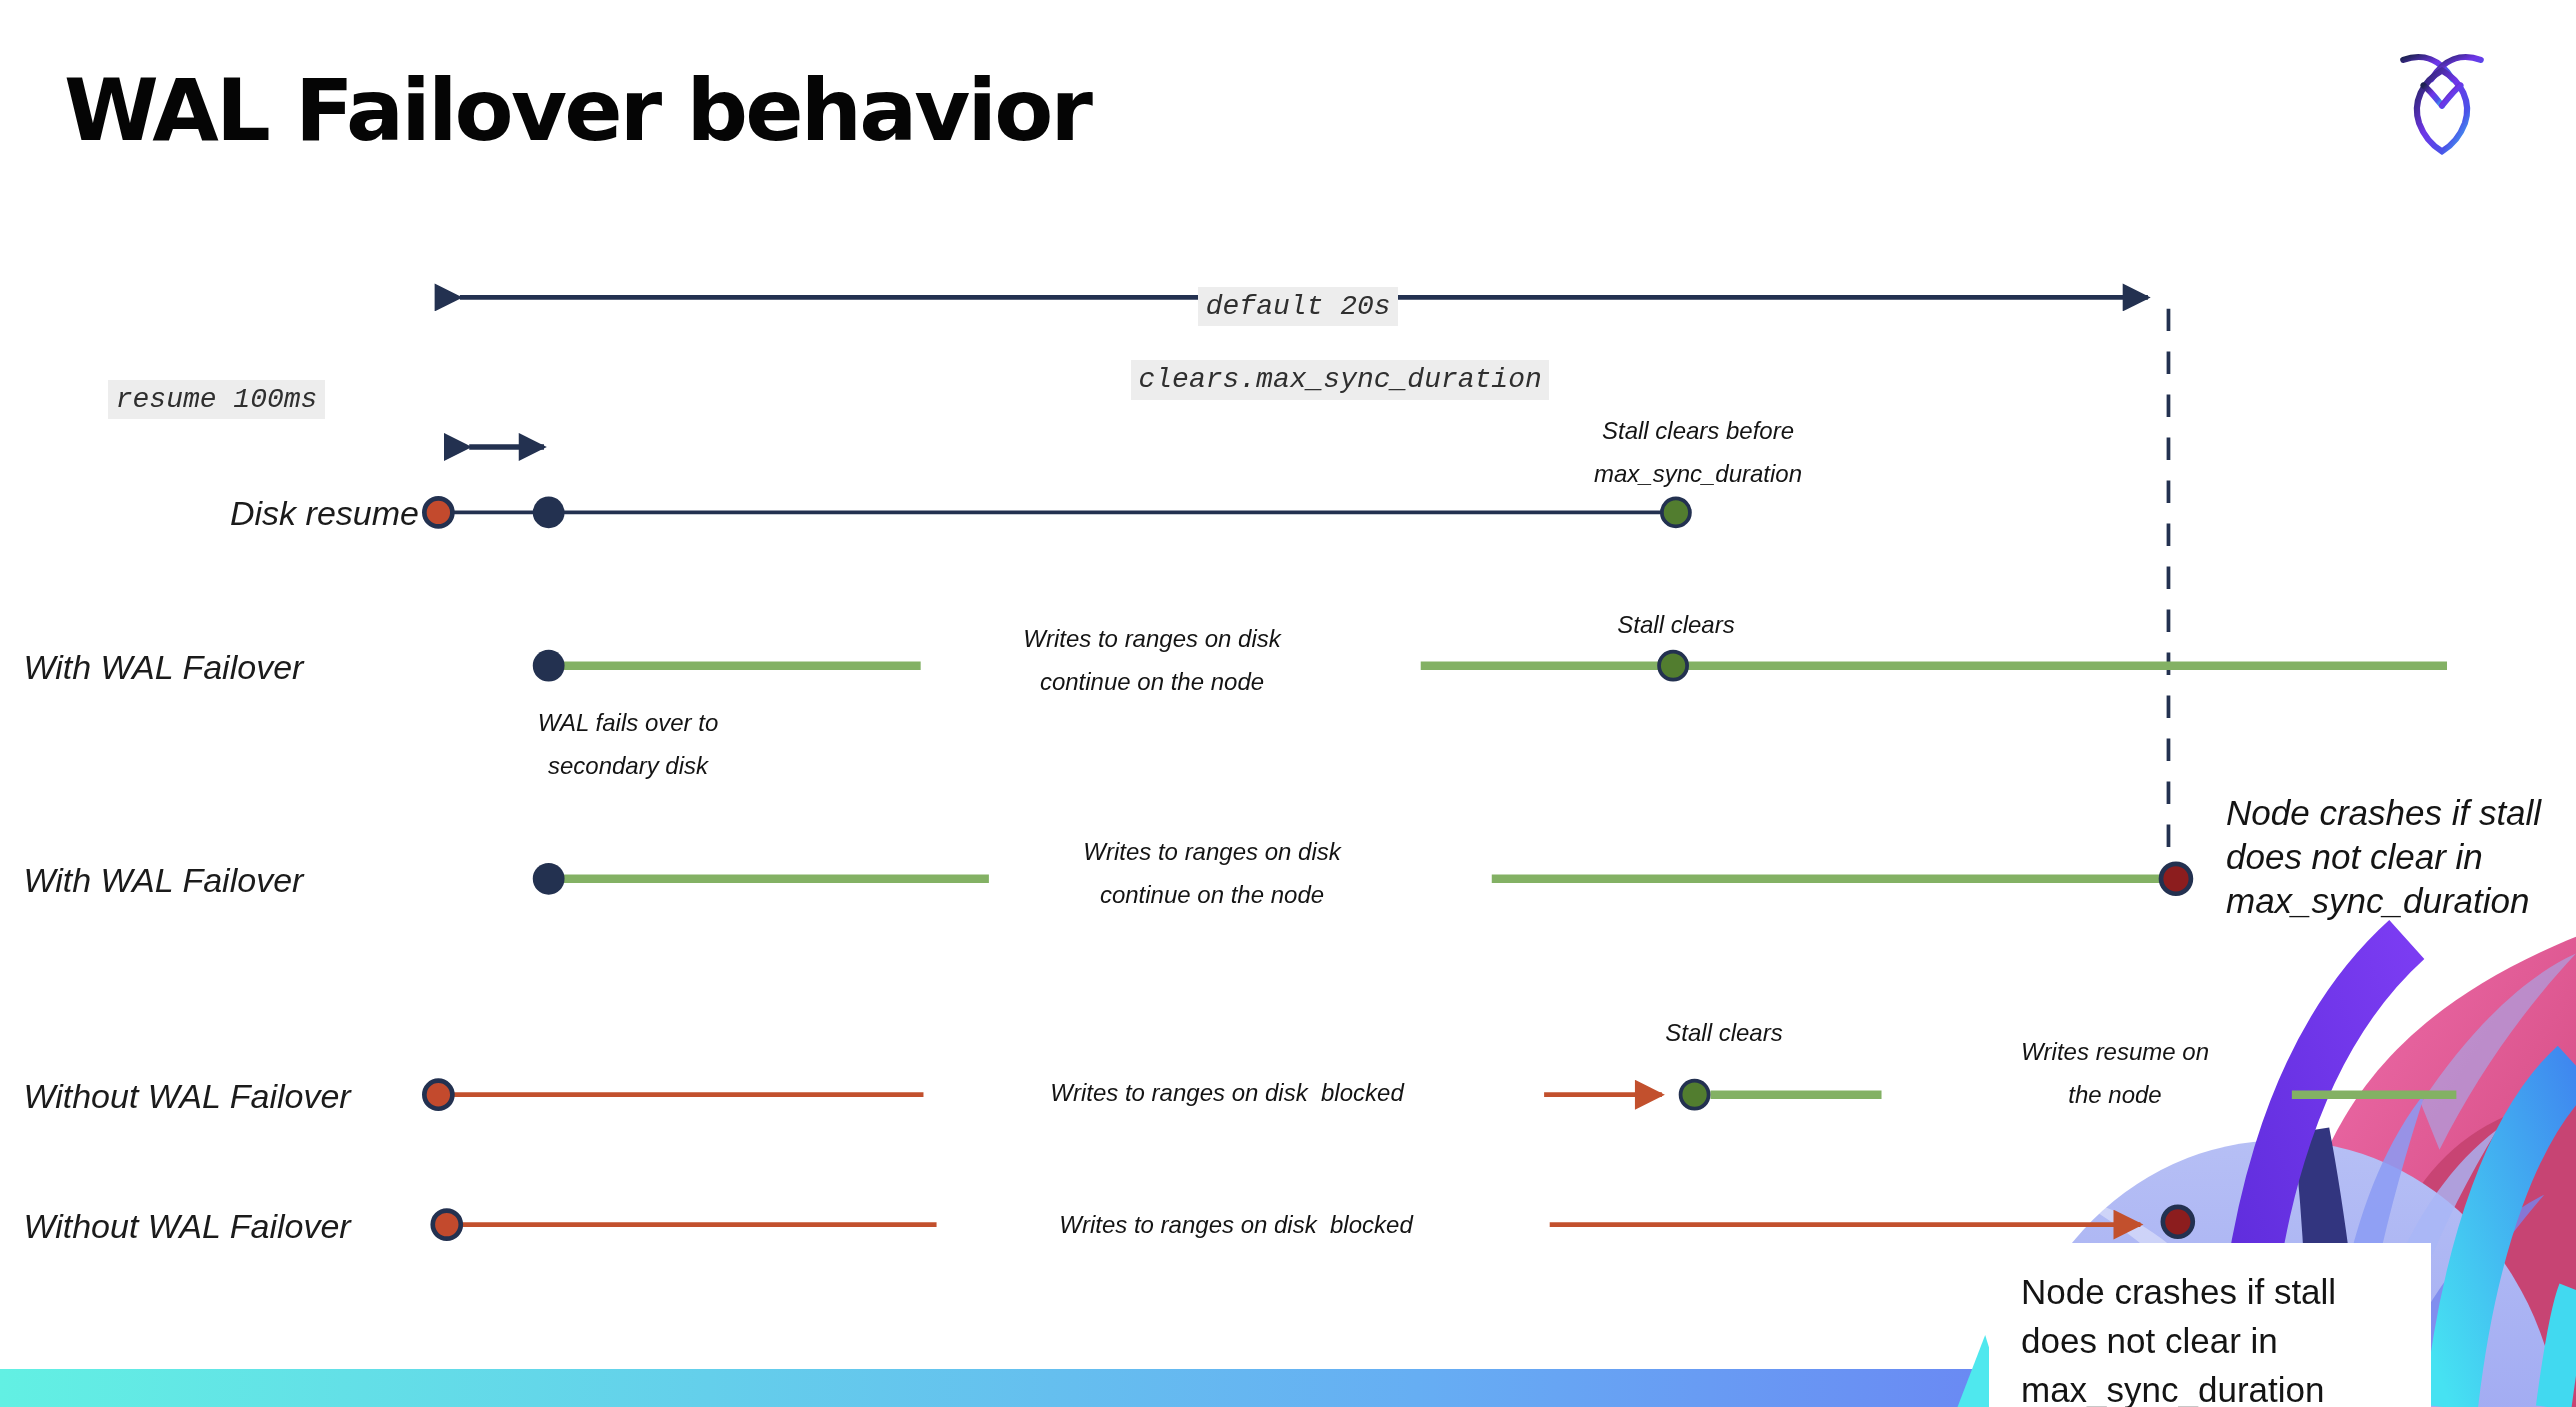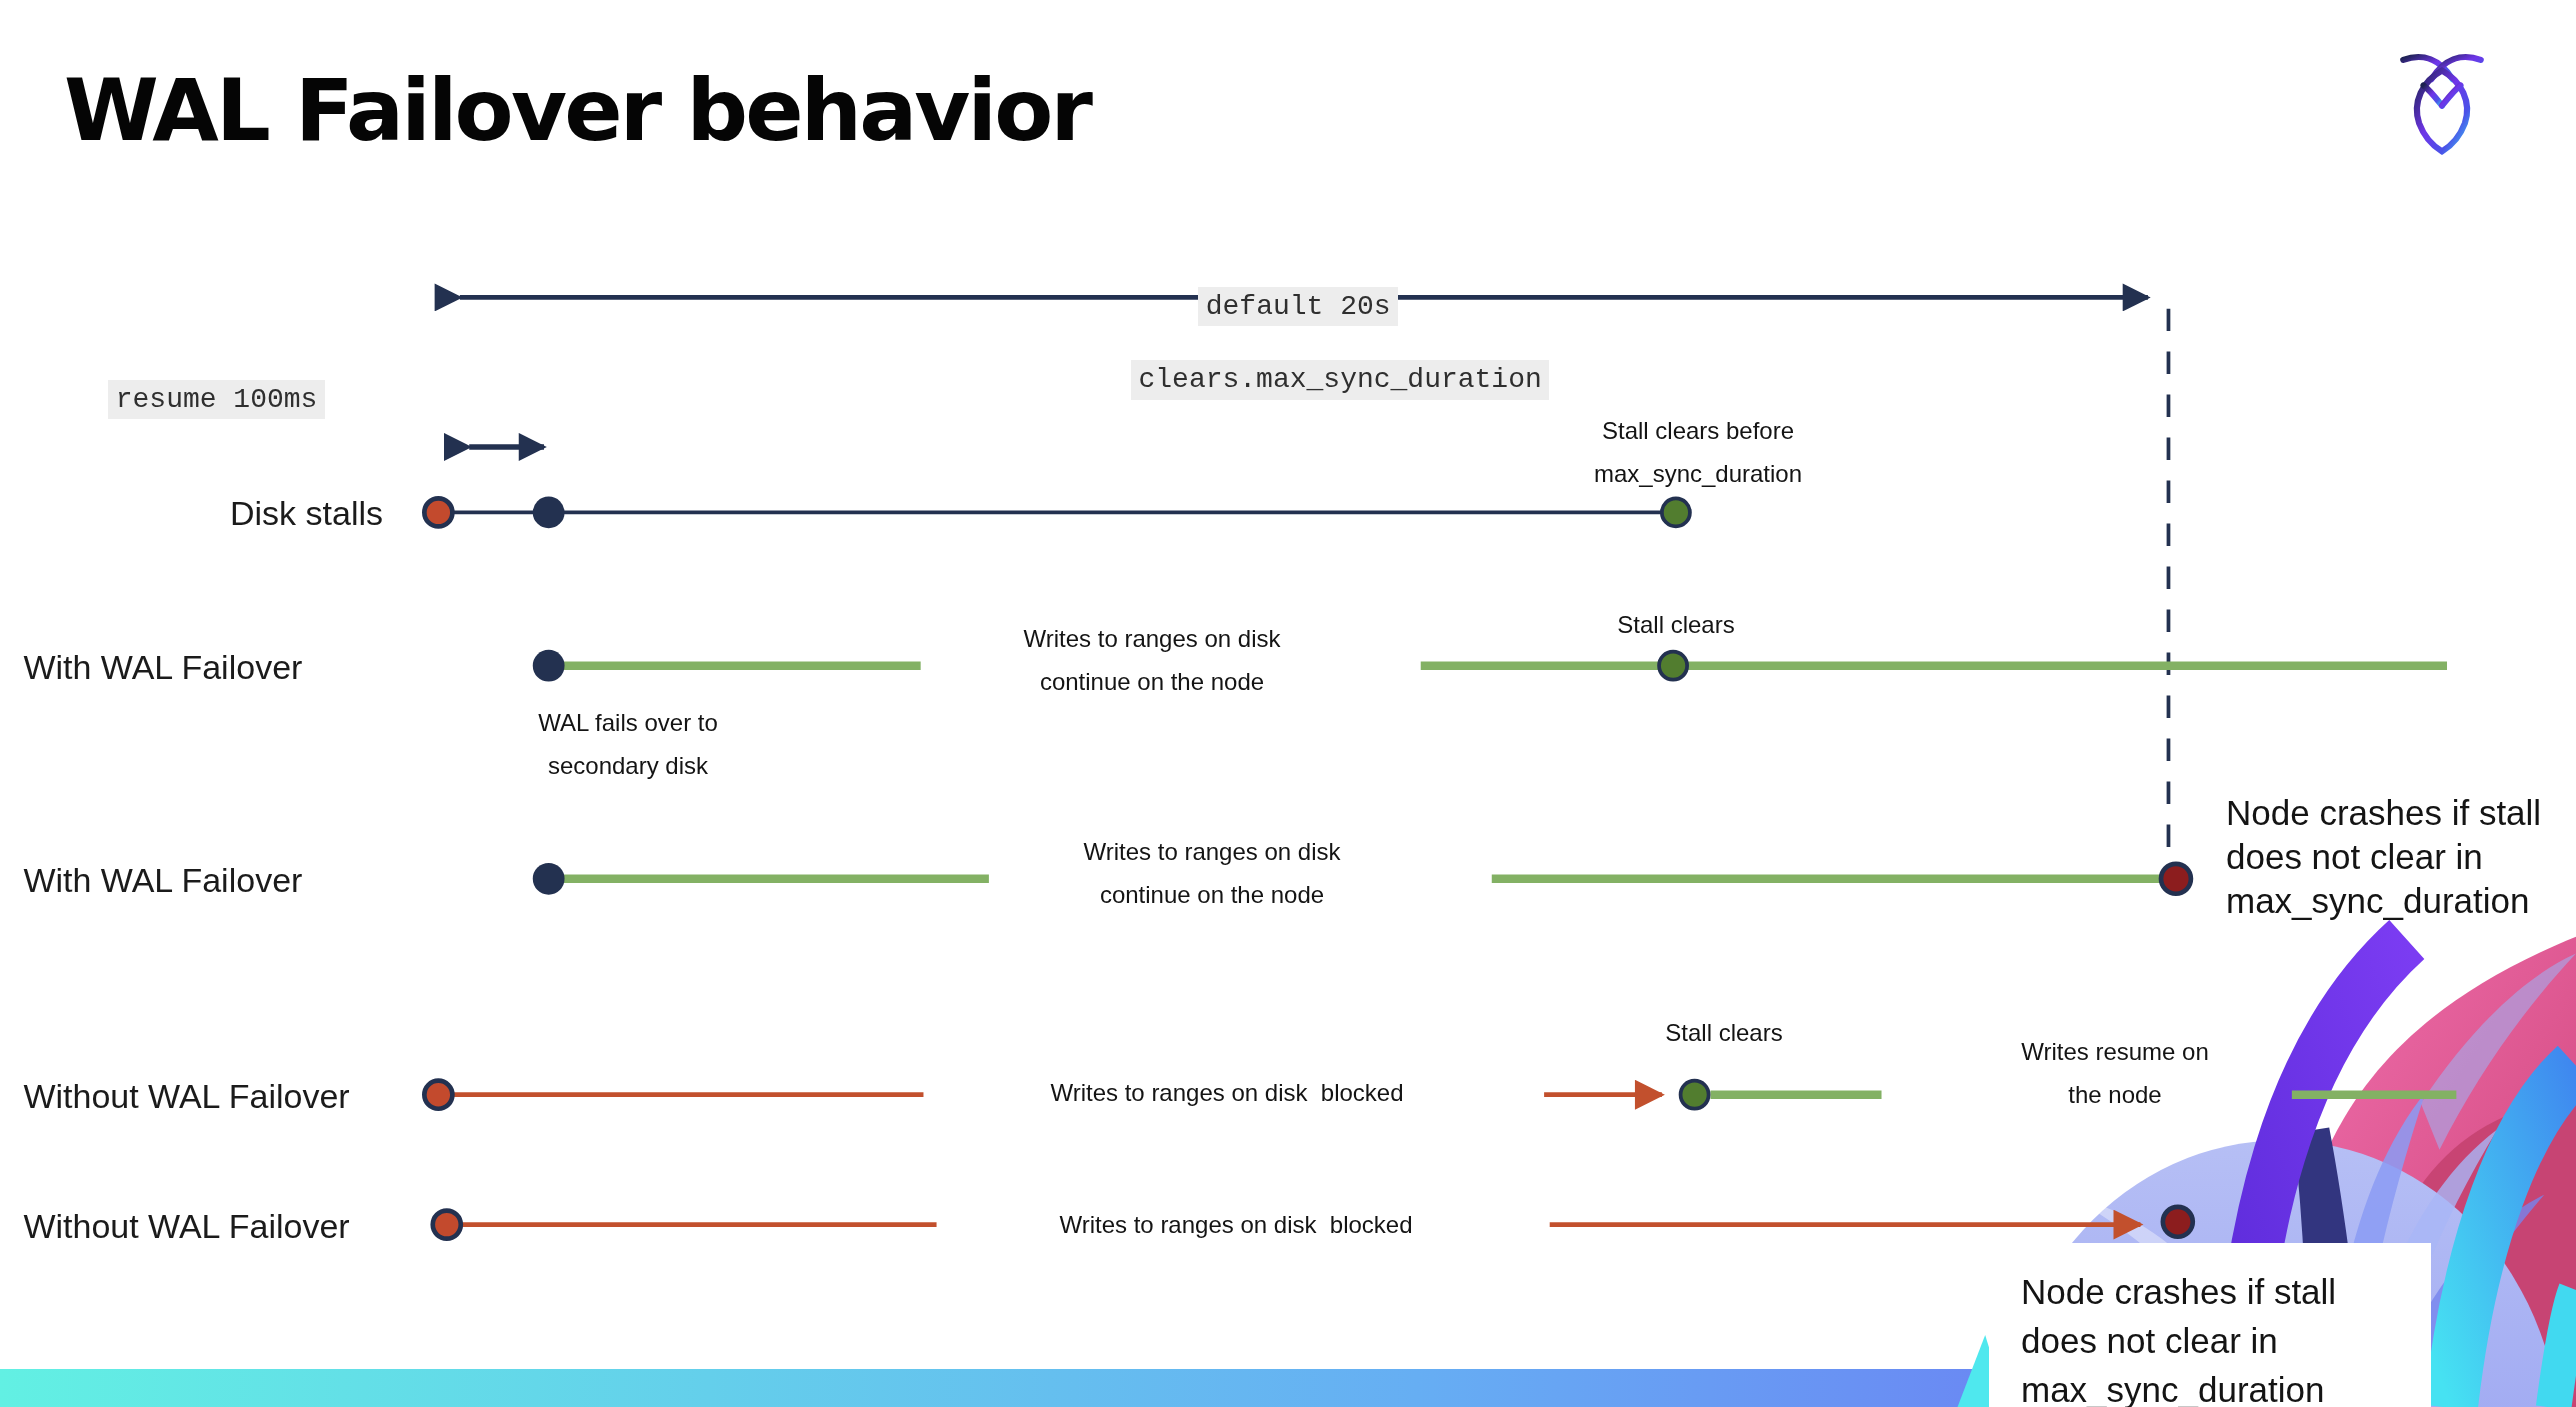--- a/index.html
+++ b/index.html
@@ -18,21 +18,21 @@
   .bottom-bar{
     position:absolute;left:0;right:0;bottom:0;height:39px;z-index:1;
     background:linear-gradient(90deg,var(--bar_from,#62f0e3) 0%,var(--bar_mid,#66aef3) 55%,var(--bar_to,#6e63f3) 100%);
   }
   .art{position:absolute;left:1916px;top:888px;width:660px;height:520px;z-index:2;}
   .diagram{position:absolute;left:0;top:0;width:2576px;height:1408px;z-index:3;}
   .crash-box{
     position:absolute;left:1989px;top:1243px;width:442px;height:168px;background:#ffffff;z-index:4;
   }
   
-  .txt{position:absolute;z-index:5;white-space:pre-wrap;}
+  .txt{position:absolute;z-index:5;white-space:pre-wrap;font-style:italic;}
   .row-label{font-size:34px;color:#1b1b1b;white-space:nowrap;}
   .note{font-size:24px;line-height:43px;color:#141414;text-align:center;transform:translateX(-50%);}
   .note-left{font-size:35px;line-height:44px;color:#141414;text-align:left;}
   .code{font-family:"Liberation Mono","DejaVu Sans Mono",monospace;font-size:28px;line-height:32px;color:#2f2f2f;}
   .code span{display:inline-block;background:var(--code_bg,#ededed);padding:3.7px 7.5px;margin-bottom:1.9px;}
   .code .l2{display:table;}
   .box-text{padding:24px 0 0 32px;font-size:35px;line-height:49px;color:#141414;white-space:pre-wrap;}
 </style>
 </head>
 <body>
@@ -147,21 +147,21 @@
   </svg>
 
   <div class="txt code" style="left:1131px;top:255px;">
     <span>default 20s</span>
     <span class="l2">clears.max_sync_duration</span>
   </div>
   <div class="txt code" style="left:41px;top:348px;">
     <span>resume 100ms</span>
   </div>
 
-  <div class="txt row-label" style="left:230px;top:494px;">Disk stalls</div>
+  <div class="txt row-label" style="left:230px;top:494px;">Disk resume</div>
   <div class="txt row-label" style="left:23.4px;top:648px;">With WAL Failover</div>
   <div class="txt row-label" style="left:23.4px;top:861px;">With WAL Failover</div>
   <div class="txt row-label" style="left:23.4px;top:1077px;">Without WAL Failover</div>
   <div class="txt row-label" style="left:23.4px;top:1207px;">Without WAL Failover</div>
 
   <div class="txt note" style="left:1698px;top:409px;">Stall clears before
 max_sync_duration</div>
 
   <div class="txt note" style="left:628px;top:701px;">WAL fails over to
 secondary disk</div>

